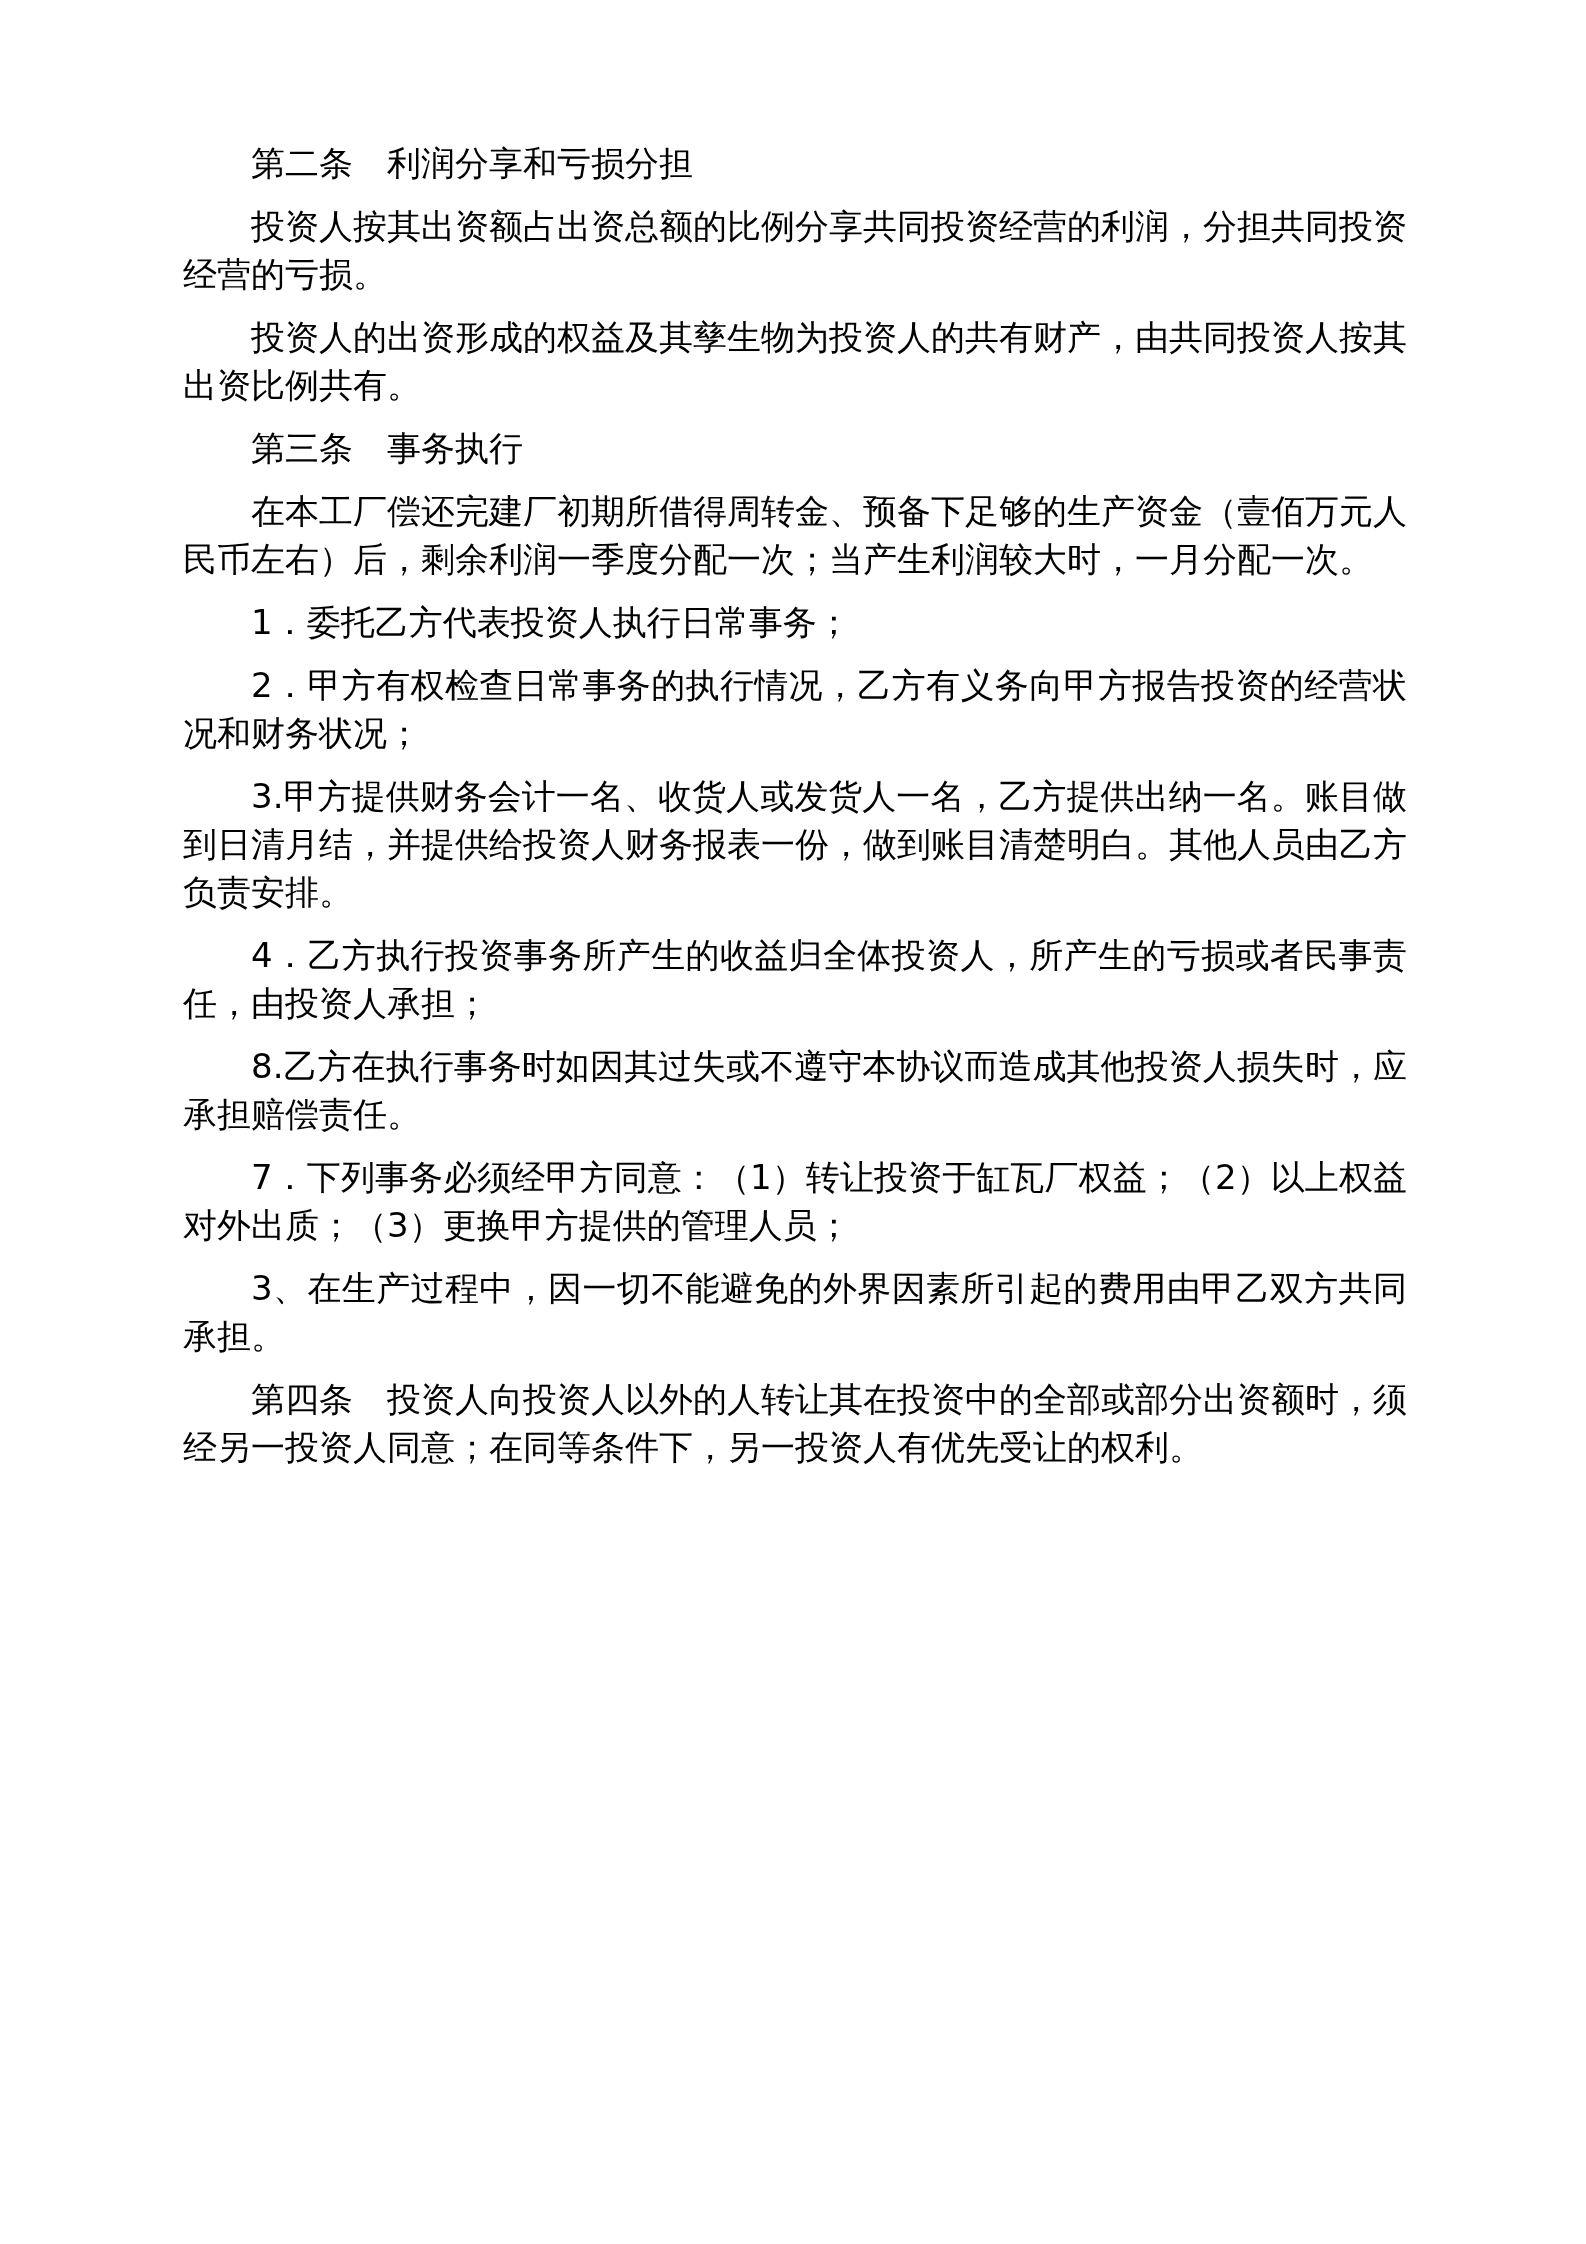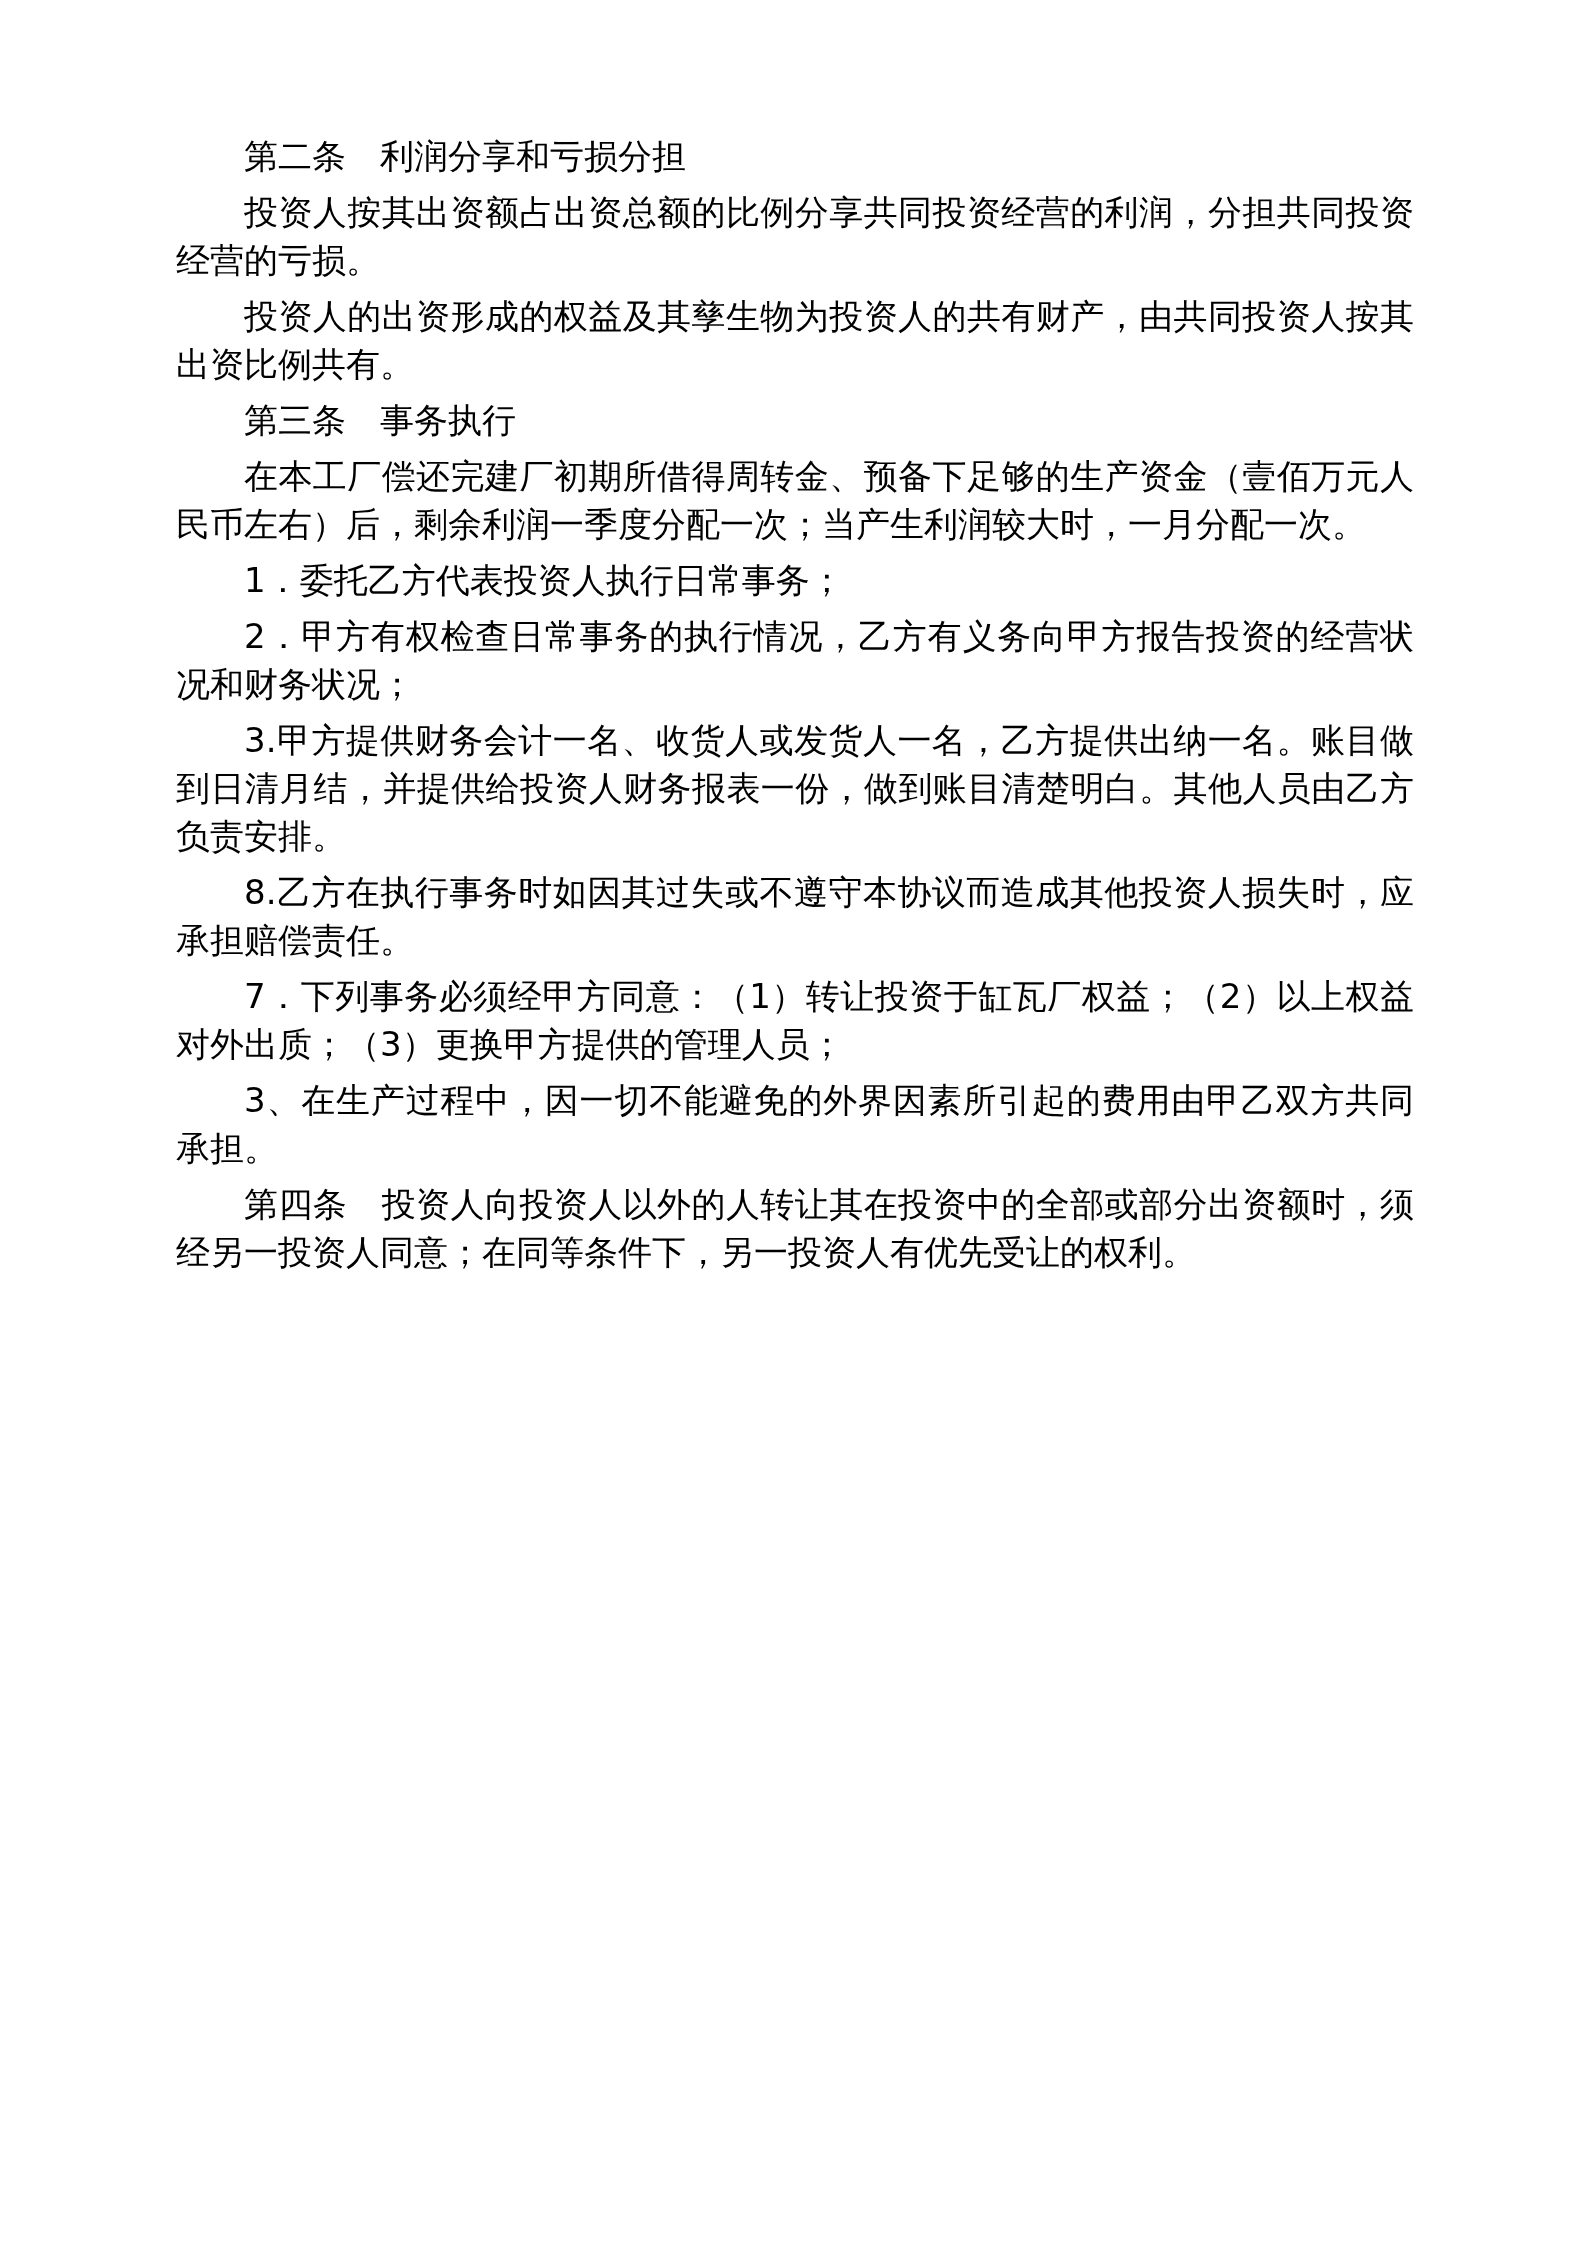--- a/index.html
+++ b/index.html
@@ -14,21 +14,21 @@
   }
   .page {
     box-sizing: border-box;
     width: 1586px;
     height: 2244px;
     padding: 124px 164px 0 168px;
     background: #ffffff;
     color: #000000;
   }
   .page p {
-    margin: 8px;
+    margin: 15px;
     font-size: 34px;
     line-height: 48px;
     font-weight: 400;
     color: #000000;
     text-align: justify;
     text-indent: 2em;
     word-break: break-all;
   }
 </style>
 </head>
@@ -36,17 +36,18 @@
 
 <div class="page">
   <p>第二条　利润分享和亏损分担</p>
   <p>投资人按其出资额占出资总额的比例分享共同投资经营的利润，分担共同投资经营的亏损。</p>
   <p>投资人的出资形成的权益及其孳生物为投资人的共有财产，由共同投资人按其出资比例共有。</p>
   <p>第三条　事务执行</p>
   <p>在本工厂偿还完建厂初期所借得周转金、预备下足够的生产资金（壹佰万元人民币左右）后，剩余利润一季度分配一次；当产生利润较大时，一月分配一次。</p>
   <p>1．委托乙方代表投资人执行日常事务；</p>
   <p>2．甲方有权检查日常事务的执行情况，乙方有义务向甲方报告投资的经营状况和财务状况；</p>
   <p>3.甲方提供财务会计一名、收货人或发货人一名，乙方提供出纳一名。账目做到日清月结，并提供给投资人财务报表一份，做到账目清楚明白。其他人员由乙方负责安排。</p>
+  <p>4．乙方执行投资事务所产生的收益归全体投资人，所产生的亏损或者民事责任，由投资人承担；</p>
   <p>8.乙方在执行事务时如因其过失或不遵守本协议而造成其他投资人损失时，应承担赔偿责任。</p>
   <p>7．下列事务必须经甲方同意：（1）转让投资于缸瓦厂权益；（2）以上权益对外出质；（3）更换甲方提供的管理人员；</p>
   <p>3、在生产过程中，因一切不能避免的外界因素所引起的费用由甲乙双方共同承担。</p>
   <p>第四条　投资人向投资人以外的人转让其在投资中的全部或部分出资额时，须经另一投资人同意；在同等条件下，另一投资人有优先受让的权利。</p>
 </div>
 
 </body></html>

